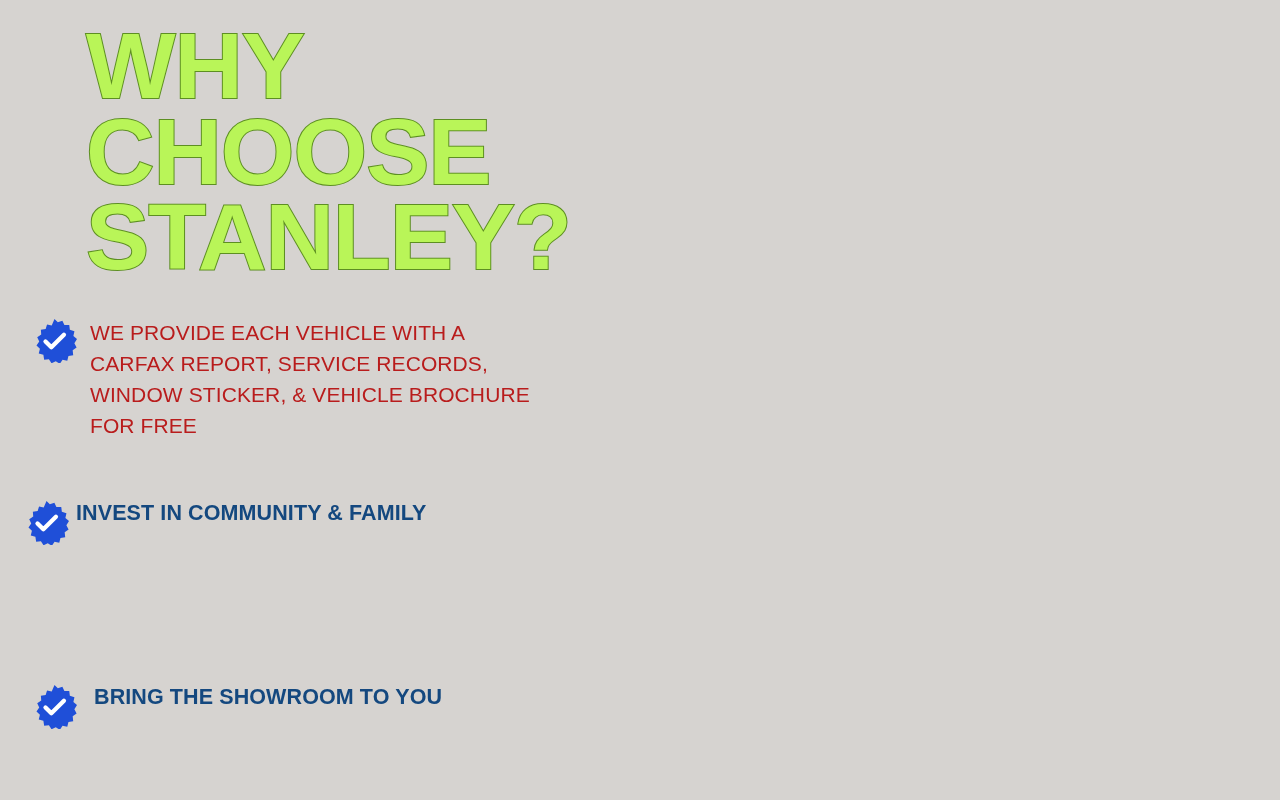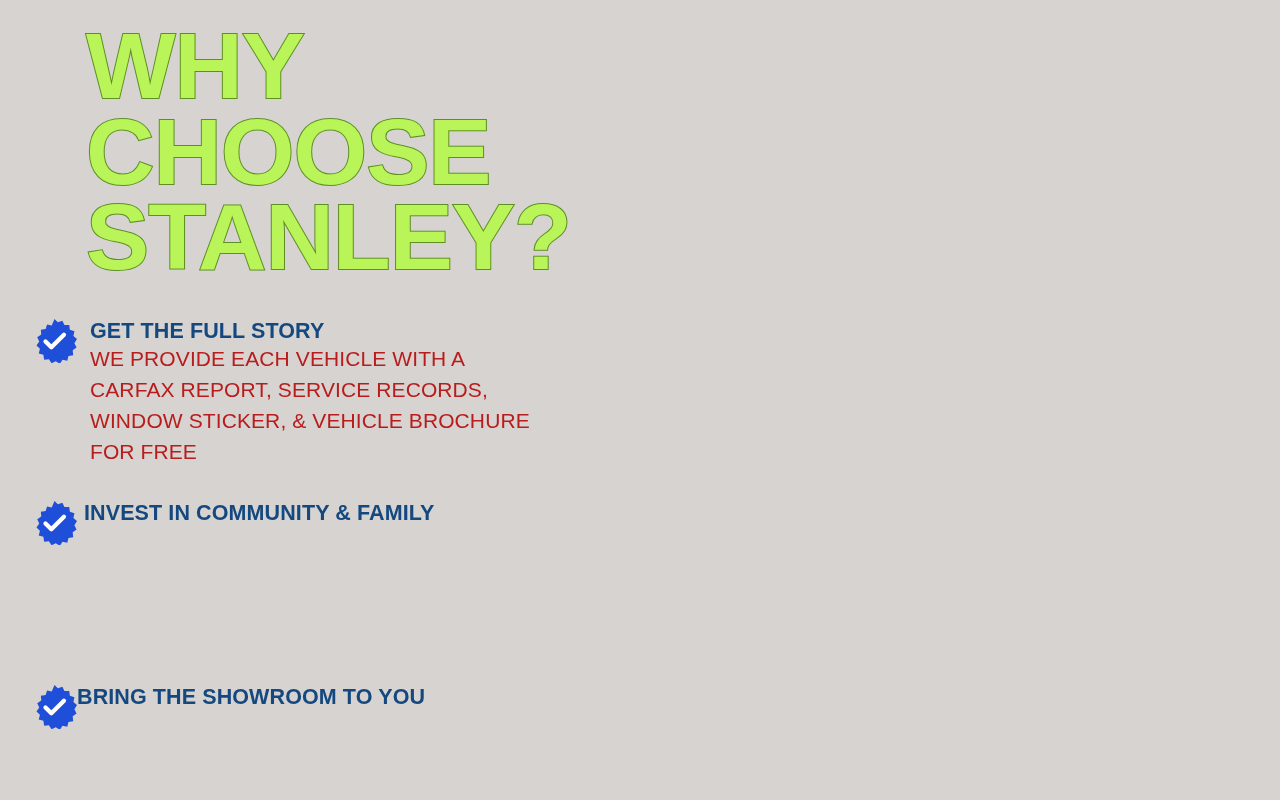--- a/index.html
+++ b/index.html
@@ -88,46 +88,45 @@
     letter-spacing: 0.1px;
     color: #b91c1c;
     text-transform: uppercase;
     white-space: pre-line;
   }
 
   
   #feat-get-full-story      { left: 32px; top: 318px; width: 580px; }
   #feat-get-full-story .f-body { margin-left: 58px; }
 
-  #feat-invest-community    { left: 32px; top: 500px; width: 580px; }
+  #feat-invest-community    { left: 24px; top: 500px; width: 580px; }
   #feat-invest-community .f-body { margin-left: 52px; }
 
   #feat-bring-showroom      { left: 32px; top: 684px; width: 580px; }
-  #feat-bring-showroom .f-body { margin-left: 45px; }
+  #feat-bring-showroom .f-body { margin-left: 62px; }
 </style>
 </head>
 <body>
 
 <div class="poster">
 
   <h1 class="headline">WHY
 CHOOSE
 STANLEY?</h1>
 
   <div class="col col-left">
 
     <div class="feature" id="feat-get-full-story">
       <span class="badge">
         <svg viewBox="0 0 100 100" xmlns="http://www.w3.org/2000/svg">
           <path fill="#1f4fd8" d="M50 2 L57.4 9.6 L67.5 6.1 L72 15.8 L82.8 15.3 L84.1 26 L94.3 29.3 L92 39.8 L100 46.8 L94.2 55.9 L99.1 65.5 L90.4 71.8 L91.6 82.5 L81 84.4 L78.4 94.8 L67.9 93 L61.8 101.8 L52.8 96.1 L43.4 100.6 L37.6 91.6 L27 92.5 L25.3 81.9 L15 78.8 L17.6 68.4 L10 61 L16.1 52.3 L11.6 42.6 L20.5 36.7 L19.7 26 L30.4 24.6 L33.4 14.3 L43.8 16.4 Z"></path>
           <path fill="none" stroke="#ffffff" stroke-width="9.5" stroke-linecap="round" stroke-linejoin="round" d="M30 52 L43 65 L71 37"></path>
         </svg>
       </span>
       <div class="f-body">
-        <p class="f-title">GET THE FULL STORY</p>
         <p class="f-desc">WE PROVIDE EACH VEHICLE WITH A
 CARFAX REPORT, SERVICE RECORDS,
 WINDOW STICKER, &amp; VEHICLE BROCHURE
 FOR FREE</p>
       </div>
     </div>
 
     <div class="feature" id="feat-invest-community">
       <span class="badge">
         <svg viewBox="0 0 100 100" xmlns="http://www.w3.org/2000/svg">

